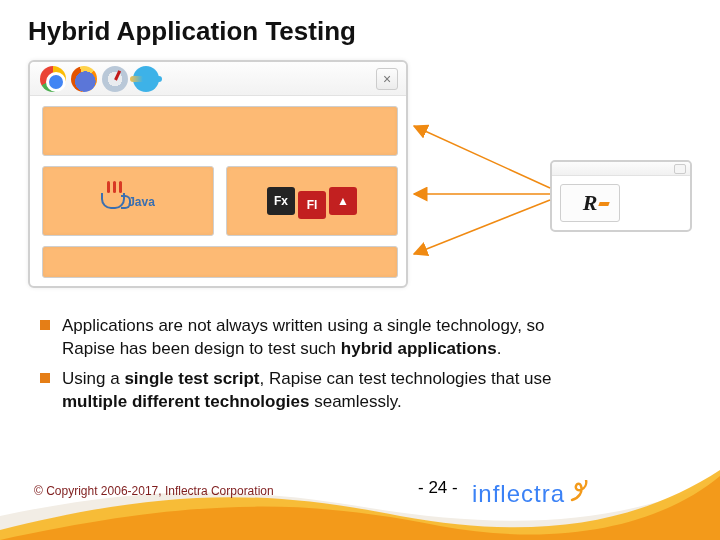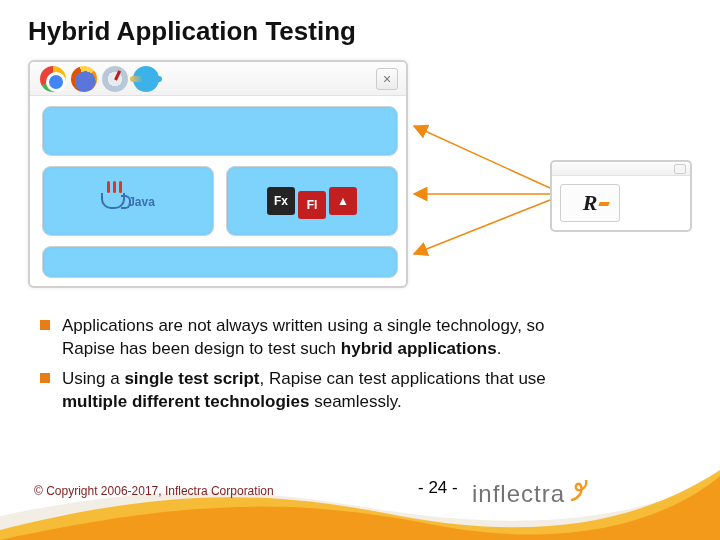--- a/index.html
+++ b/index.html
@@ -20,21 +20,21 @@
   .chrome::after{content:"";position:absolute;left:6px;top:6px;width:14px;height:14px;border-radius:50%;background:#4285f4;border:3px solid #fff;}
   
   .firefox{background:radial-gradient(circle at 55% 60%,#5b76d8 0 48%,transparent 49%), conic-gradient(from -10deg,#ffd24a 0 60deg,#ff8a00 60deg 200deg,#e25300 200deg 350deg,#ffd24a 350deg 360deg);border-radius:50%;}
   
   .safari{background:radial-gradient(circle at 50% 50%,#e9ecef 0 40%,#b9c8d8 40% 100%);position:relative;}
   .safari::after{content:"";position:absolute;left:12px;top:4px;width:3px;height:10px;background:#c21a1a;transform-origin:bottom center;transform:rotate(25deg);}
   
   .ie{background:#3db2e8;position:relative;border-radius:50%;}
   .ie::after{content:"";position:absolute;left:-3px;top:10px;width:32px;height:6px;border-radius:3px;background:linear-gradient(90deg,#f6c04a,#3db2e8 40%);}
 
-  .technology-box { position:absolute; border:1px solid #cfcfcf; border-radius:9px; background:#7dd3fc; box-shadow: inset 0 0 4px rgba(0,0,0,0.05);}
+  .technology-box { position:absolute; border:1px solid #cfcfcf; border-radius:3px; background:#fdba74; box-shadow: inset 0 0 4px rgba(0,0,0,0.05);}
   .inner-top { left:12px; top:44px; width:356px; height:50px;}
   .inner-left { left:12px; top:104px; width:172px; height:70px; display:flex; align-items:center; justify-content:center;}
   .inner-right{ left:196px; top:104px; width:172px; height:70px; display:flex; align-items:center; justify-content:center; gap:3px;}
   .inner-bottom{ left:12px; top:184px; width:356px; height:32px;}
 
   .java-icon{display:flex;align-items:flex-end;gap:3px;}
   .java-cup{width:24px;height:16px;border:2px solid #3a6fb0;border-top:none;border-radius:0 0 10px 10px;position:relative;}
   .java-cup::after{content:"";position:absolute;right:-8px;top:2px;width:8px;height:10px;border:2px solid #3a6fb0;border-left:none;border-radius:0 6px 6px 0;}
   .java-steam{position:absolute;left:4px;top:-12px;width:3px;height:12px;background:#d83a24;border-radius:2px;box-shadow:6px 0 0 #d83a24,12px 0 0 #d83a24;}
   .java-label{font-size:12px;font-weight:bold;color:#3a6fb0;}
@@ -58,21 +58,21 @@
   .bullets{ position:absolute; left:40px; top:314px; right:40px; font-size:17px; line-height:1.38; color:#111;}
   .bullets li{ list-style:none; position:relative; padding-left:22px; margin-bottom:6px;}
   .bullets li::before{content:"";position:absolute;left:0;top:6px;width:10px;height:10px;background:#e57e16;}
   .bullets b{font-weight:bold;}
 
   
   .footer-wave{position:absolute;left:0;bottom:0;width:720px;height:110px;}
   .copyright{position:absolute;left:34px;bottom:42px;font-size:12px;color:#7f1d1d;z-index:3;}
   .pagenum{position:absolute;left:418px;bottom:42px;font-size:17px;color:#000000;z-index:3;}
   .brand{position:absolute;right:22px;bottom:32px;z-index:3;display:flex;align-items:baseline;gap:4px;}
-  .brand-name{font-size:24px;letter-spacing:1px;color:#737373;font-family:Verdana,Arial,sans-serif;}
+  .brand-name{font-size:24px;letter-spacing:1px;color:#3b82f6;font-family:Verdana,Arial,sans-serif;}
   .brand-swirl{width:20px;height:22px;}
 </style>
 </head>
 <body>
 
 <div class="slide">
   <div class="title">Hybrid Application Testing</div>
 
   <div class="diagram">
     <div class="hybrid-window">
@@ -121,21 +121,21 @@
       <line x1="522" y1="138" x2="386" y2="138" stroke="#f08a12" stroke-width="1.5" marker-end="url(#ah)"></line>
       <line x1="522" y1="144" x2="386" y2="198" stroke="#f08a12" stroke-width="1.5" marker-end="url(#ah)"></line>
     </svg>
   </div>
 
   <ul class="bullets">
     <li>
       <span>Applications are not always written using a single technology, so Rapise has been design to test such </span><b>hybrid applications</b><span>.</span>
     </li>
     <li>
-      <span>Using a </span><b>single test script</b><span>, Rapise can test applications that use </span><b>multiple different technologies</b><span> seamlessly.</span>
+      <span>Using a </span><b>single test script</b><span>, Rapise can test technologies that use </span><b>multiple different technologies</b><span> seamlessly.</span>
     </li>
   </ul>
 
   <svg class="footer-wave" viewBox="0 0 720 110" preserveAspectRatio="none">
     <path d="M0,86 C140,56 240,56 370,78 C520,102 620,92 720,50 L720,110 L0,110 Z" fill="#f2ede5"></path>
     <path d="M0,100 C160,60 260,58 400,86 C540,112 640,92 720,40 L720,110 L0,110 Z" fill="#f7b728" fill-opacity="0.92"></path>
     <path d="M0,110 C200,66 310,70 440,96 C560,118 660,96 720,46 L720,110 L0,110 Z" fill="#f39a1a"></path>
   </svg>
 
   <div class="copyright">© Copyright 2006-2017, Inflectra Corporation</div>

